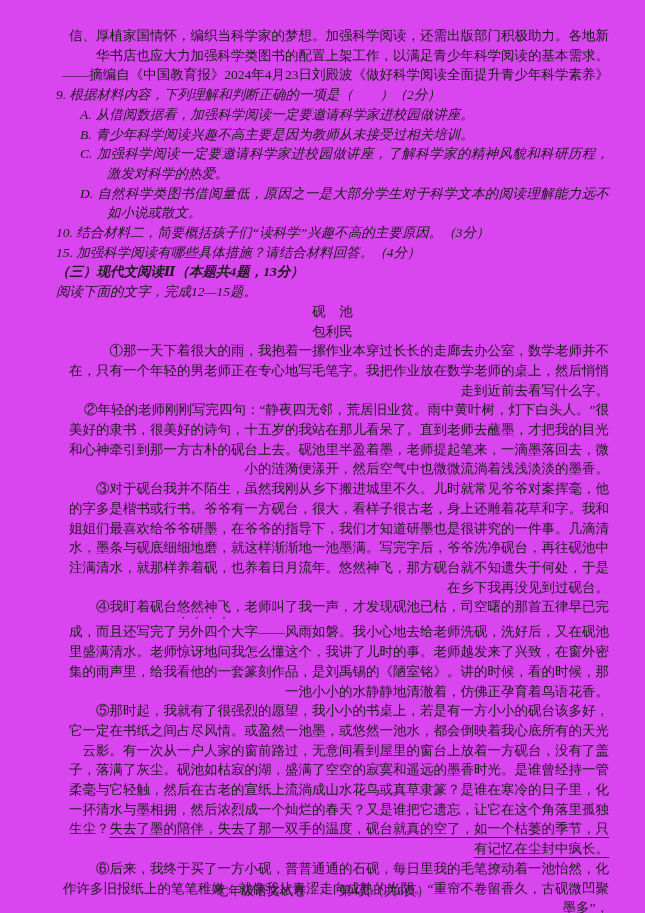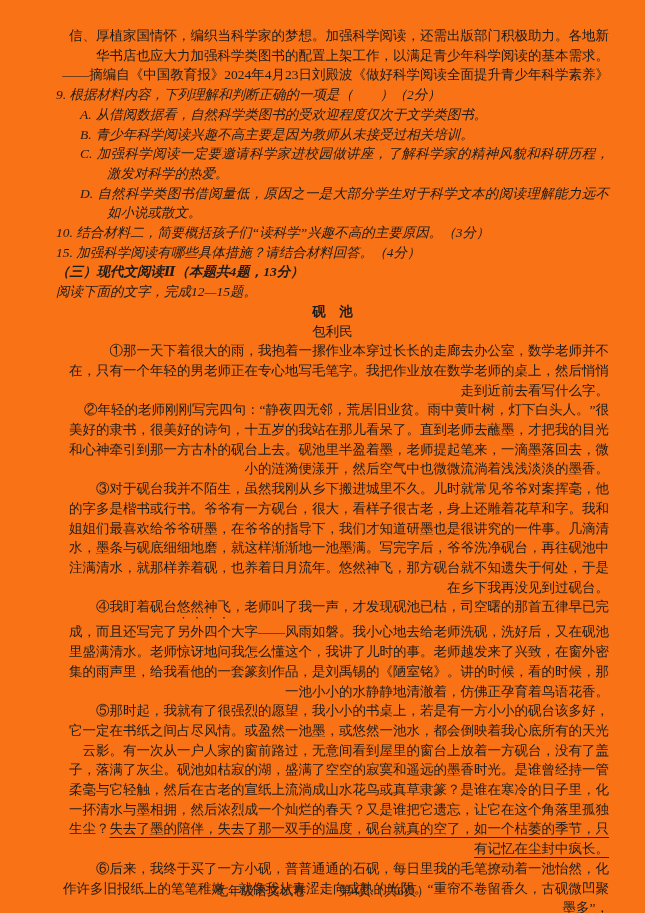--- a/index.html
+++ b/index.html
@@ -5,40 +5,40 @@
   * { margin: 0; padding: 0; box-sizing: border-box; }
   html, body { width: 645px; height: 913px; }
   body {
     background: #e9e8e4;
     font-family: "Liberation Serif", "DejaVu Serif", serif;
   }
   .page {
     position: relative;
     width: 645px;
     height: 913px;
-    background: #f97316;
+    background: #d946ef;
     color: #1c1c1c;
     padding: 26px 36px 0 56px;
     font-size: 13.5px;
     line-height: 19.7px;
     overflow: hidden;
   }
   p { text-align: justify; overflow-wrap: break-word; }
   
   .kai  { font-family: "Liberation Serif", "DejaVu Serif", serif; text-align: right; }
   .song { font-family: "Liberation Serif", "DejaVu Serif", serif; font-style: italic; }
   .section-heading { font-weight: bold; }
   .opt {
     padding-left: 51px;
     text-indent: -27px;
   }
   .opt .opt-label { margin-right: 4px; }
   .essay-title {
     text-align: center;
-    font-weight: bold;
+    font-weight: normal;
     font-size: 13.5px;
     line-height: 19.7px;
   }
   .essay-author { text-align: center; }
   .body-para { text-indent: 2em; }
   .em-dots {
     -webkit-text-emphasis: filled dot;
     -webkit-text-emphasis-position: under right;
     text-emphasis: filled dot;
     text-emphasis-position: under right;
@@ -65,21 +65,21 @@
 </head>
 <body>
 
 <div class="page">
 
   <p class="kai">信、厚植家国情怀，编织当科学家的梦想。加强科学阅读，还需出版部门积极助力。各地新华书店也应大力加强科学类图书的配置上架工作，以满足青少年科学阅读的基本需求。</p>
   <p class="kai">——摘编自《中国教育报》2024年4月23日刘殿波《做好科学阅读全面提升青少年科学素养》</p>
 
   <p class="song">9. 根据材料内容，下列理解和判断正确的一项是（　　）（2分）</p>
 
-  <p class="song opt"><span class="opt-label">A.</span><span>从借阅数据看，自然科学类图书的受欢迎程度仅次于文学类图书。</span></p>
+  <p class="song opt"><span class="opt-label">A.</span><span>从借阅数据看，加强科学阅读一定要邀请科学家进校园做讲座。</span></p>
   <p class="song opt"><span class="opt-label">B.</span><span>青少年科学阅读兴趣不高主要是因为教师从未接受过相关培训。</span></p>
   <p class="song opt"><span class="opt-label">C.</span><span>加强科学阅读一定要邀请科学家进校园做讲座，了解科学家的精神风貌和科研历程，激发对科学的热爱。</span></p>
   <p class="song opt"><span class="opt-label">D.</span><span>自然科学类图书借阅量低，原因之一是大部分学生对于科学文本的阅读理解能力远不如小说或散文。</span></p>
 
   <p class="song">10. 结合材料二，简要概括孩子们“读科学”兴趣不高的主要原因。（3分）</p>
   <p class="song">15. 加强科学阅读有哪些具体措施？请结合材料回答。（4分）</p>
 
   <p class="song section-heading">（三）现代文阅读Ⅱ（本题共4题，13分）</p>
   <p class="song">阅读下面的文字，完成12—15题。</p>
 

